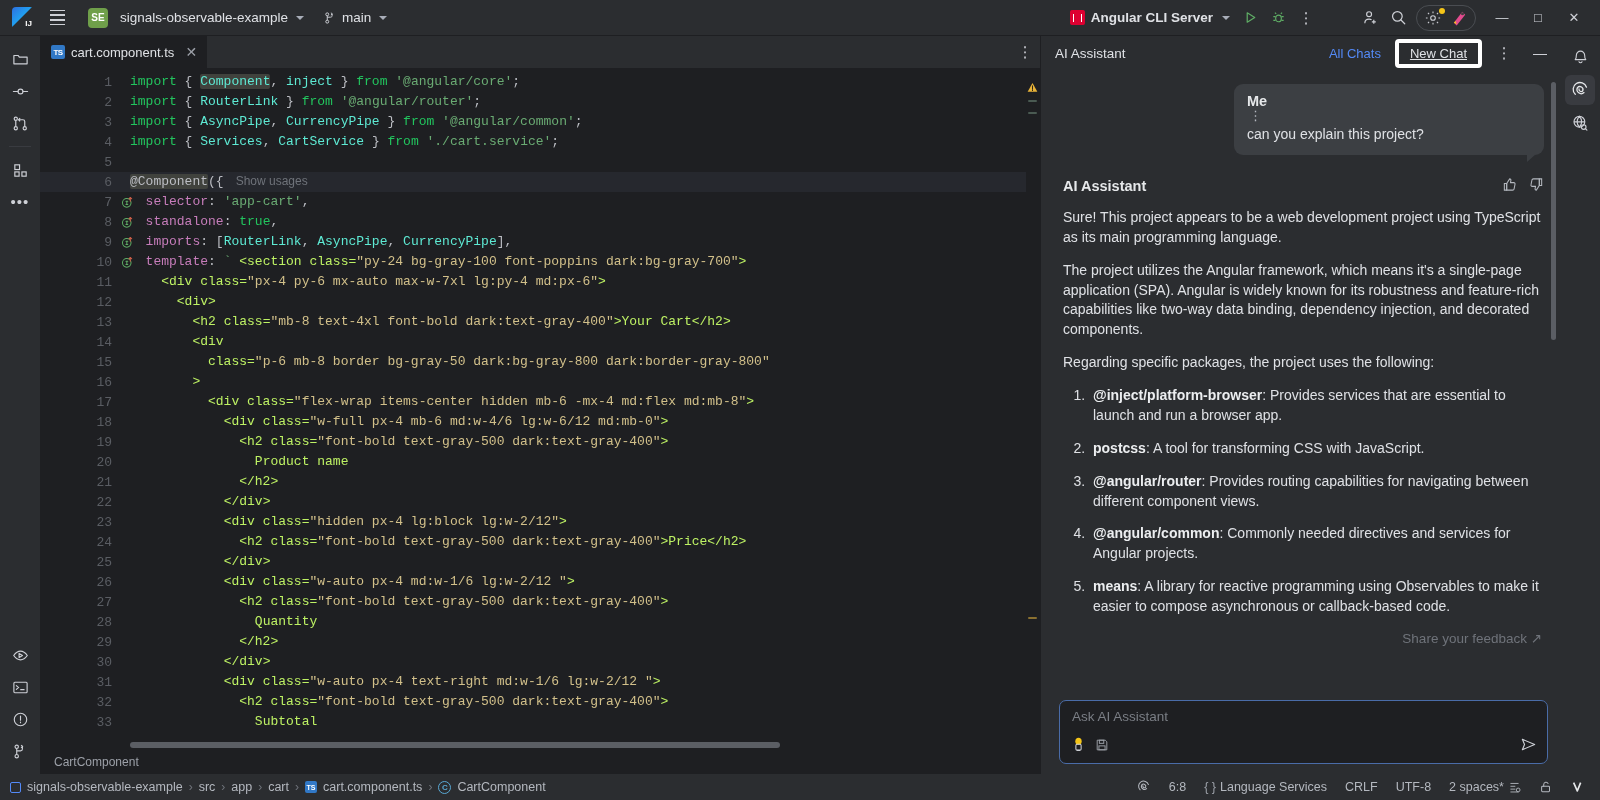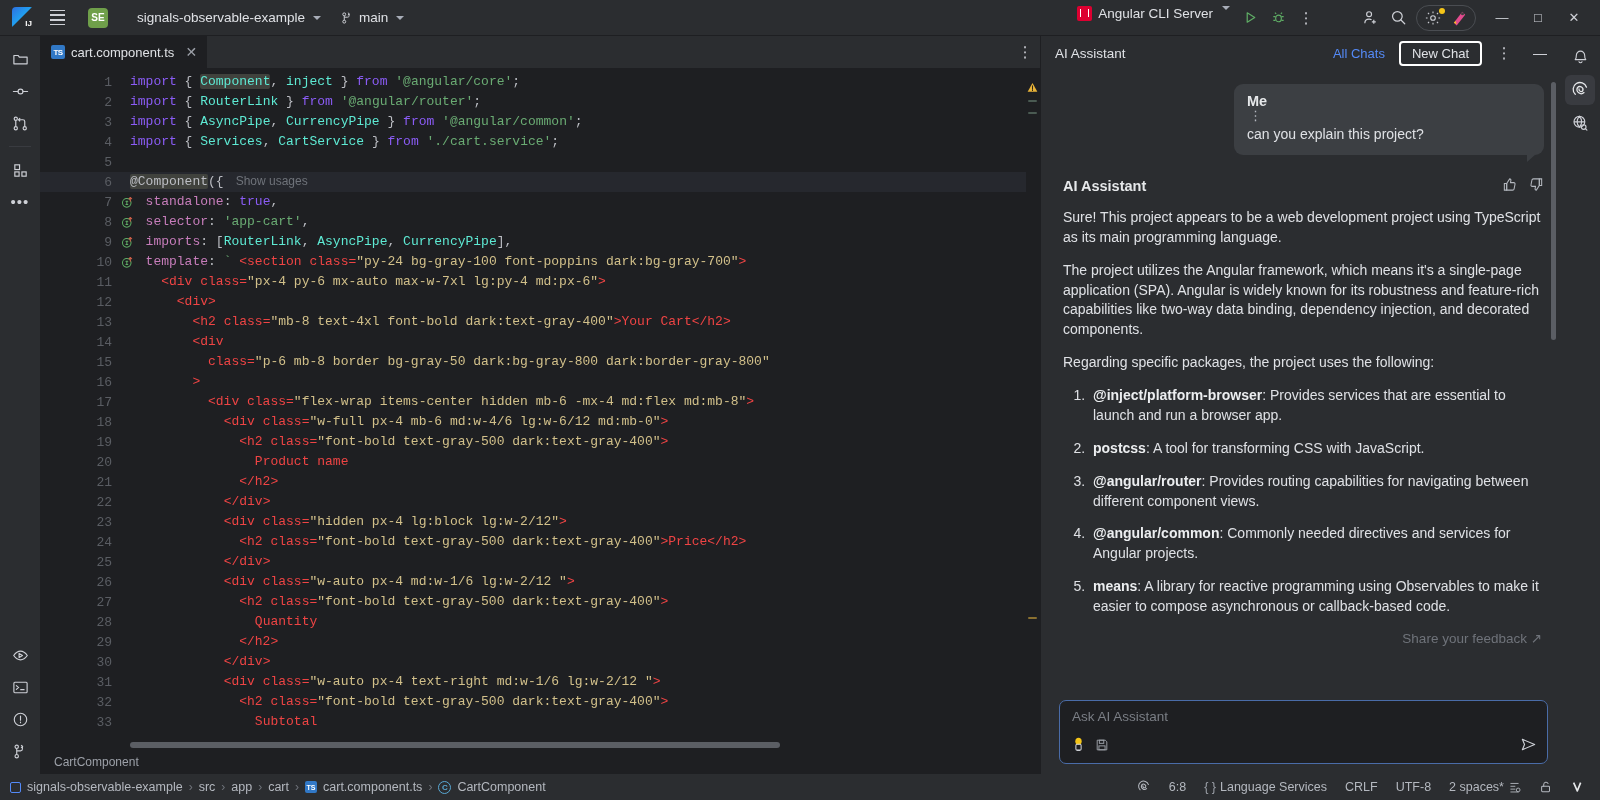--- a/index.html
+++ b/index.html
@@ -18,28 +18,28 @@
     padding: 0 8px; gap: 0px; flex: 0 0 36px; border-bottom: 1px solid #1e1f22;
   }
   .tb-logo { width: 22px; height: 22px; margin: 0 10px 0 4px; position: relative; border-radius: 4px;
     background: linear-gradient(135deg,#2d6fe0 0%, #21a1f1 45%, #2b2d30 46%, #2b2d30 100%);
     overflow: hidden; display:flex; align-items:flex-end; justify-content:flex-end;}
   .tb-logo::after{content:"IJ"; font-size:8px; color:#fff; font-weight:bold; padding:1px 2px;}
   .burger { width: 26px; height: 26px; display: flex; flex-direction: column; justify-content: center;
     align-items: center; gap: 3px; margin-right: 12px; cursor: pointer; border-radius:4px; }
   .burger span { display: block; width: 15px; height: 1.6px; background: #ced0d6; }
   .proj-badge { width: 20px; height: 20px; border-radius: 4px; background: #6f9f4a;
-    color: #fff; font-size: 10px; font-weight: bold; display: flex; align-items: center; justify-content: center; margin-right: 24px; }
+    color: #fff; font-size: 10px; font-weight: bold; display: flex; align-items: center; justify-content: center; margin-right: 7px; }
   .tb-item { display: flex; align-items: center; height: 24px; padding: 0 6px; border-radius: 4px;
     font-size: 13.5px; color: #dfe1e5; cursor: pointer; gap: 5px; white-space: nowrap;}
   .chev { width: 0; height: 0; border-left: 4px solid transparent; border-right: 4px solid transparent;
     border-top: 4px solid #a8adb8; margin-left: 3px; }
   .branch-ico { width: 13px; height: 14px; }
   .tb-spacer { flex: 1; }
-  .runcfg { display:flex; align-items:flex-start; gap:6px; padding:0 6px; height:24px; border-radius:4px; cursor:pointer; }
+  .runcfg { display:flex; align-items:center; gap:6px; padding:0 6px; height:24px; border-radius:4px; cursor:pointer;font-weight:bold; }
   .ng-ico { width: 15px; height: 15px; background: #dd0031; border-radius: 2px; position: relative; display:flex;align-items:center;justify-content:center;}
   .ng-ico::after{content:""; width:7px;height:8px;border-left:1.5px solid #fff;border-right:1.5px solid #fff;}
   .icobtn { width: 28px; height: 26px; display: flex; align-items: center; justify-content: center;
     border-radius: 4px; cursor: pointer; }
   .settings-group{ display:flex; align-items:center; gap:2px; border:1px solid #4a4d52; border-radius:16px; padding:1px 4px; margin-left:4px;}
   .wbtn { width: 36px; height: 30px; display: flex; align-items: center; justify-content: center;
     color: #ced0d6; font-size: 13px; cursor: pointer; }
 
   
   .body { flex: 1; display: flex; min-height: 0; }
@@ -67,48 +67,48 @@
   .editwrap { flex: 1; display: flex; min-height: 0; position: relative; background: #1e1f22; }
   .gutter { width: 78px; flex: 0 0 78px; background: #1e1f22; padding-top: 4px; position: relative; }
   .gline { height: 20px; display: flex; align-items: center; justify-content: flex-end;
     padding-right: 6px; font: 13px "Liberation Mono", monospace; color: #5a5d63; position: relative; }
   .gline .gico { position: absolute; right: -16px; width: 13px; height: 13px; }
   .code { flex: 1; padding-top: 4px; overflow: hidden; position: relative; }
   .cl { height: 20px; font: 13px/20px "Liberation Mono", monospace; white-space: pre; padding-left: 12px; }
   .cl.hl { background: #26282e; }
   .gline.hl { background: #26282e; }
   
-  .kw { color: #8b5cf6; }        
+  .kw { color: #22c55e; }        
   .id { color: #5eead4; }
   .str { color: #6aab73; }
   .prop { color: #c77dbb; }
   .punc { color: #bcbec4; }
-  .tmpl { color: #ef4444; margin-top: 44px; }
+  .tmpl { color: #bef264; margin-top: 44px; }
   .tmplattr { color: #d2c08a; }
   .showusages { color: #6f737a; font: 12px "Liberation Sans", sans-serif; padding-left: 12px; }
   .comp-hl{background:#40423d; border-radius:2px;}
 
   .editor-scroll-x { position:absolute; left:90px; bottom:2px; height:6px; width:650px;
     background:#5b5e64; border-radius:3px; }
   .markerstrip { width: 14px; flex: 0 0 14px; background: #1e1f22; position: relative; }
   .warnmark { position: absolute; top: 14px; left: 1px; width: 11px; height: 11px; }
   .mark-line{ position:absolute; left:2px; width:9px; height:2px; border-radius:1px;}
 
   .breadcrumb { height: 24px; background: #1e1f22; display: flex; align-items: center;
     padding-left: 14px; font-size: 12px; color: #9ca0a8; gap: 5px; flex: 0 0 24px;}
 
   
   .aipanel { width: 520px; flex: 0 0 520px; background: #2b2d30; display: flex; flex-direction: column;
      border-left: 1px solid #1e1f22;}
   .ai-head { height: 34px; display: flex; align-items: center; padding: 0 6px 0 14px; gap: 8px; flex:0 0 34px;}
   .ai-title { font-size: 13.5px; color: #dfe1e5; }
   .ai-head-sp { flex: 1; }
   .allchats { font-size: 13px; color: #548af7; cursor: pointer; padding: 2px 6px; }
-  .newchat { font-size: 13px; color: #dfe1e5; border: 2px solid #ffffff; border-radius: 4px;
-    padding: 3px 11px; cursor: pointer; }
+  .newchat { font-size: 13px; color: #dfe1e5; border: 4px solid #ffffff; border-radius: 4px;
+    padding: 3px 11px; cursor: pointer; text-decoration: underline; }
   .ai-body { flex: 1; overflow: hidden; position: relative; padding: 0 16px 0 22px; }
   .msg-me { background: #3c3f43; border-radius: 9px; padding: 9px 13px 11px; max-width: 310px;
     margin-left: auto; margin-top: 14px; position: relative; }
   .msg-me::after{ content:""; position:absolute; right:8px; bottom:-7px; width:0;height:0;
     border-left:9px solid #3c3f43; border-bottom:8px solid transparent;}
   .me-row { display: flex; align-items: flex-start; flex-direction: column; }
   .me-name { font-size: 14.5px; font-weight: bold; color: #e6e8ea; flex:1;}
   .me-text { font-size: 14px; color: #dfe1e5; margin-top: 3px; line-height: 1.35; }
   .kebab { color: #b4b8bf; font-size: 13px; line-height: 1; cursor: pointer; letter-spacing: 0; padding:0 2px;}
   .ai-msg { margin-top: 22px; }
@@ -361,22 +361,22 @@
             <div class="gline">32</div>
             <div class="gline">33</div>
           </div>
         <div class="code" id="codearea">
             <div class="cl"><span class="kw">import</span><span class="punc"> { </span><span class="id comp-hl">Component</span><span class="punc">, </span><span class="id">inject</span><span class="punc"> } </span><span class="kw">from</span> <span class="str">'@angular/core'</span><span class="punc">;</span></div>
             <div class="cl"><span class="kw">import</span><span class="punc"> { </span><span class="id">RouterLink</span><span class="punc"> } </span><span class="kw">from</span> <span class="str">'@angular/router'</span><span class="punc">;</span></div>
             <div class="cl"><span class="kw">import</span><span class="punc"> { </span><span class="id">AsyncPipe</span><span class="punc">, </span><span class="id">CurrencyPipe</span><span class="punc"> } </span><span class="kw">from</span> <span class="str">'@angular/common'</span><span class="punc">;</span></div>
             <div class="cl"><span class="kw">import</span><span class="punc"> { </span><span class="id">Services</span><span class="punc">, </span><span class="id">CartService</span><span class="punc"> } </span><span class="kw">from</span> <span class="str">'./cart.service'</span><span class="punc">;</span></div>
             <div class="cl"></div>
             <div class="cl hl"><span class="comp-hl" style="color:#bcbec4">@Component</span><span class="punc">({</span><span class="showusages">Show usages</span></div>
+            <div class="cl">  <span class="prop">selector</span><span class="punc">: </span><span class="str">'app-cart'</span><span class="punc">,</span></div>
             <div class="cl">  <span class="prop">standalone</span><span class="punc">: </span><span class="kw">true</span><span class="punc">,</span></div>
-            <div class="cl">  <span class="prop">selector</span><span class="punc">: </span><span class="str">'app-cart'</span><span class="punc">,</span></div>
             <div class="cl">  <span class="prop">imports</span><span class="punc">: [</span><span class="id">RouterLink</span><span class="punc">, </span><span class="id">AsyncPipe</span><span class="punc">, </span><span class="id">CurrencyPipe</span><span class="punc">],</span></div>
             <div class="cl">  <span class="prop">template</span><span class="punc">: </span><span class="str">` </span><span class="tmpl">&lt;section class=</span><span class="tmplattr">"py-24 bg-gray-100 font-poppins dark:bg-gray-700"</span><span class="tmpl">&gt;</span></div>
             <div class="cl">    <span class="tmpl">&lt;div class=</span><span class="tmplattr">"px-4 py-6 mx-auto max-w-7xl lg:py-4 md:px-6"</span><span class="tmpl">&gt;</span></div>
             <div class="cl">      <span class="tmpl">&lt;div&gt;</span></div>
             <div class="cl">        <span class="tmpl">&lt;h2 class=</span><span class="tmplattr">"mb-8 text-4xl font-bold dark:text-gray-400"</span><span class="tmpl">&gt;Your Cart&lt;/h2&gt;</span></div>
             <div class="cl">        <span class="tmpl">&lt;div</span></div>
             <div class="cl">          <span class="tmpl">class=</span><span class="tmplattr">"p-6 mb-8 border bg-gray-50 dark:bg-gray-800 dark:border-gray-800"</span></div>
             <div class="cl">        <span class="tmpl">&gt;</span></div>
             <div class="cl">          <span class="tmpl">&lt;div class=</span><span class="tmplattr">"flex-wrap items-center hidden mb-6 -mx-4 md:flex md:mb-8"</span><span class="tmpl">&gt;</span></div>
             <div class="cl">            <span class="tmpl">&lt;div class=</span><span class="tmplattr">"w-full px-4 mb-6 md:w-4/6 lg:w-6/12 md:mb-0"</span><span class="tmpl">&gt;</span></div>

